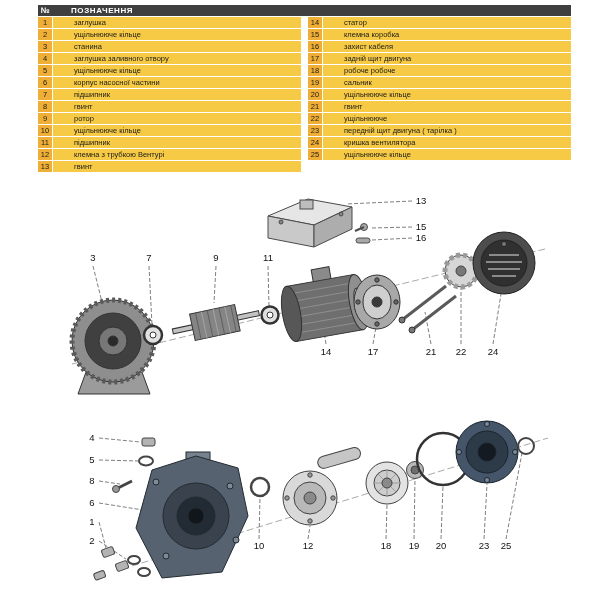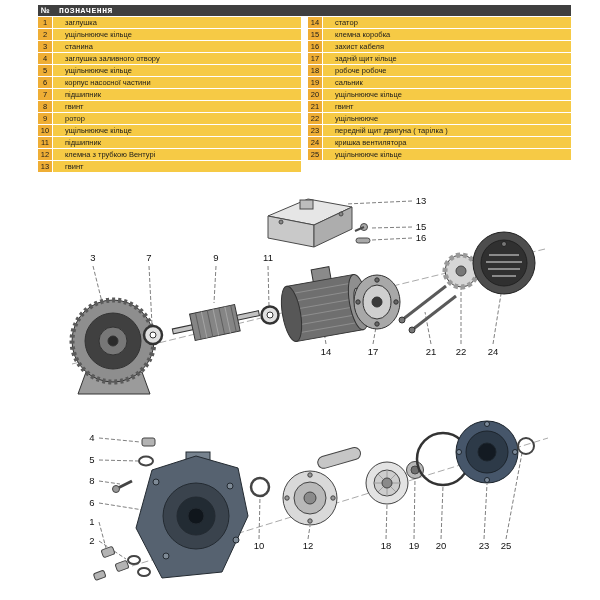--- a/index.html
+++ b/index.html
@@ -9,31 +9,31 @@
 
   .artwork { position: absolute; left: 0; top: 0; width: 600px; height: 600px; }
 
   .tables { position: absolute; left: 38px; top: 5px; width: 533px; }
   .thead {
     display: flex; align-items: center; height: 11px;
     background: var(--header-bg, #3f3f3f); color: var(--header-text, #fff);
     font-size: 8px; font-weight: bold;
   }
   .thead .num-h { width: 14px; text-align: center; }
-  .thead .label-h { margin-left: 7px; letter-spacing: 0.6px; font-family: Liberation Mono, monospace; }
+  .thead .label-h { margin-left: 19px; letter-spacing: 0.6px; }
   .cols { display: flex; gap: 7px; align-items: flex-start; }
   .col { flex: 1; min-width: 0; }
   .prow { display: flex; margin-top: 1px; height: 11px; }
   .cell-num {
     width: 14px; background: var(--num-bg, #efae35); color: var(--row-text, #1a1a1a);
     font-size: 7.5px; line-height: 11px; text-align: center;
   }
   .cell-label {
     flex: 1; margin-left: 1px; background: var(--label-bg, #f6ca45); color: var(--row-text, #1a1a1a);
-    font-size: 7.5px; line-height: 11px; padding-left: 12px;
+    font-size: 7.5px; line-height: 11px; padding-left: 21px;
     white-space: nowrap; overflow: hidden;
   }
   .callout {
     position: absolute; transform: translate(-50%, -50%);
     font-size: 9.5px; color: #111; line-height: 1;
   }
 </style>
 </head>
 <body>
 
@@ -302,21 +302,21 @@
           <div class="prow">
             <div class="cell-num">15</div>
             <div class="cell-label">клемна коробка</div>
           </div>
           <div class="prow">
             <div class="cell-num">16</div>
             <div class="cell-label">захист кабеля</div>
           </div>
           <div class="prow">
             <div class="cell-num">17</div>
-            <div class="cell-label">задній щит кільце</div>
+            <div class="cell-label">задній щит двигуна</div>
           </div>
           <div class="prow">
             <div class="cell-num">18</div>
             <div class="cell-label">робоче робоче</div>
           </div>
           <div class="prow">
             <div class="cell-num">19</div>
             <div class="cell-label">сальник</div>
           </div>
           <div class="prow">

